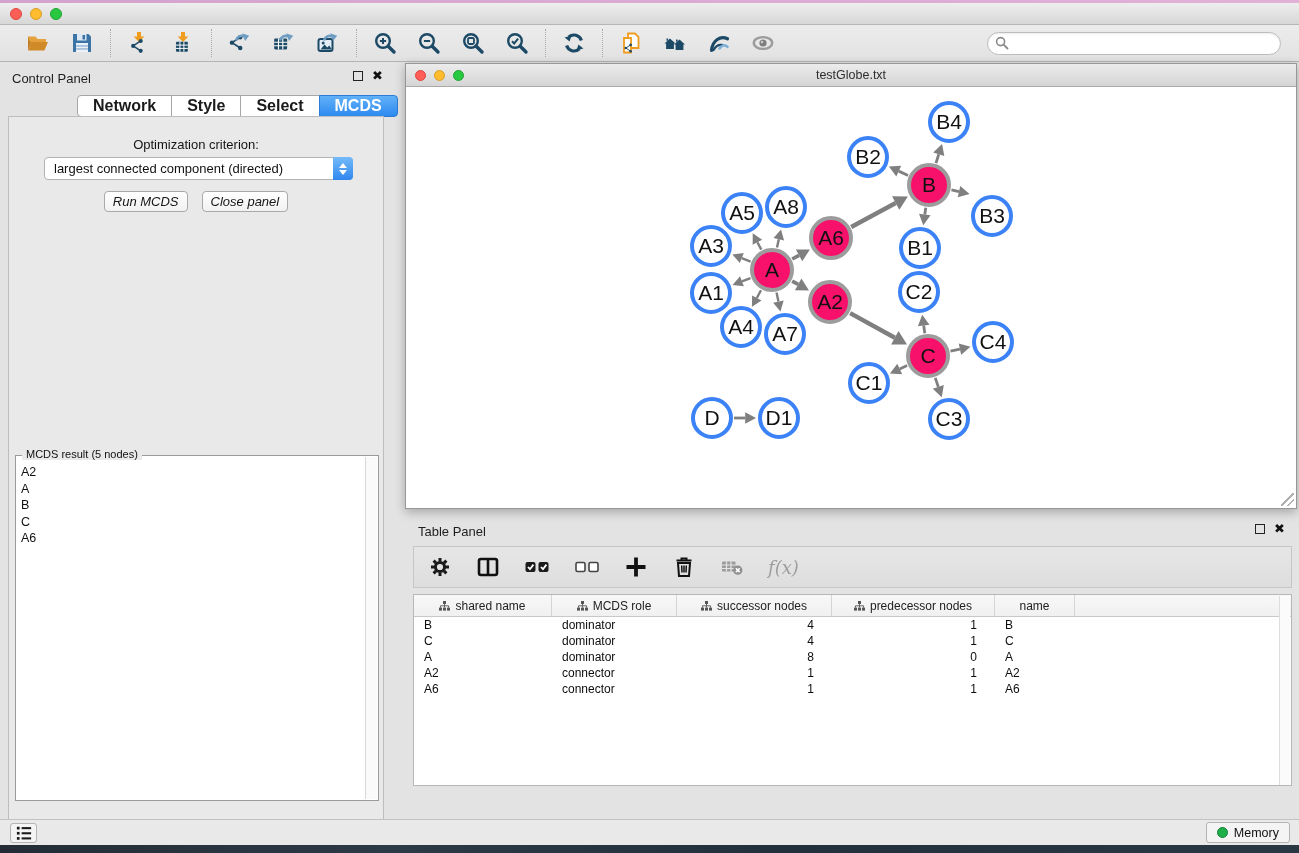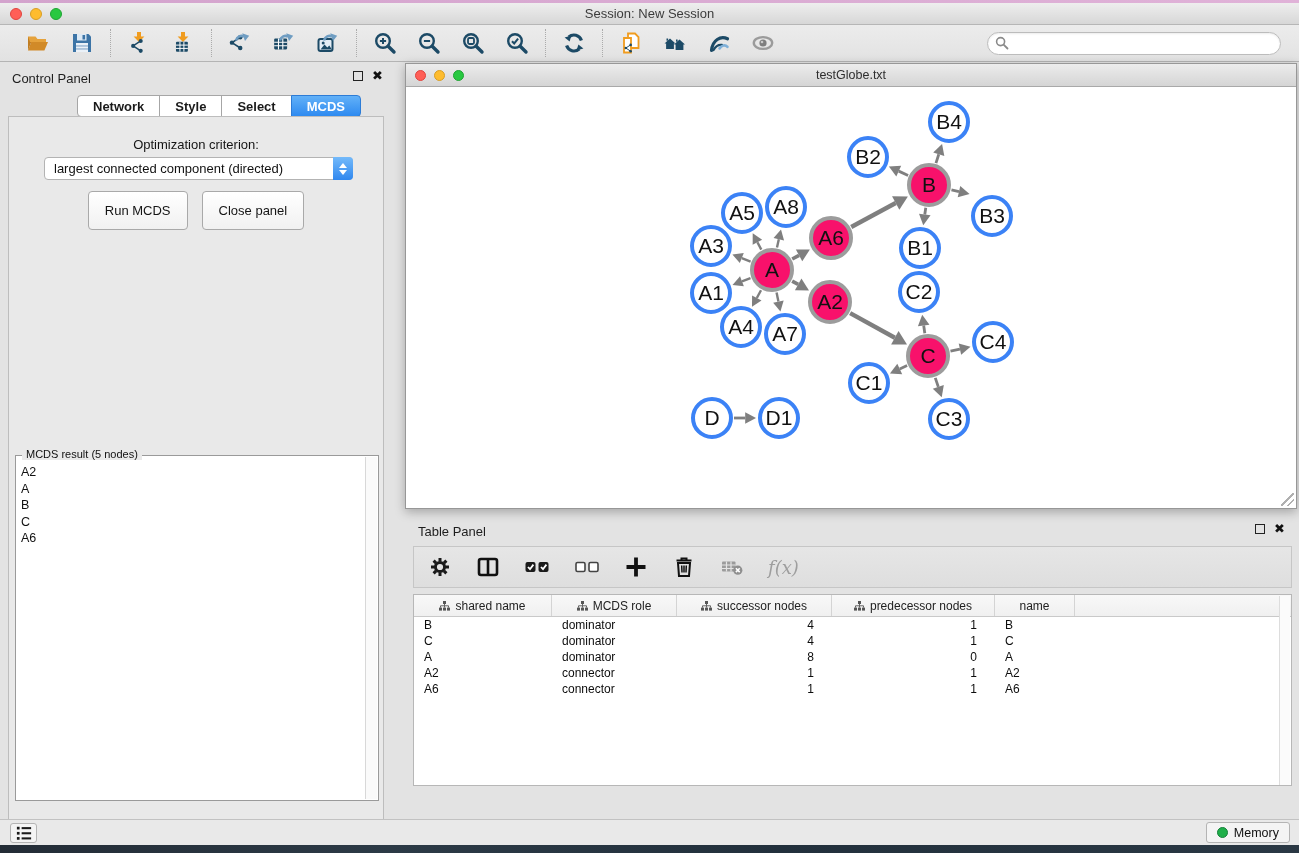--- a/index.html
+++ b/index.html
@@ -39,42 +39,42 @@
 
   
   .cp-header { position:absolute; left:0; top:6px; width:391px; height:22px; }
   .cp-title { position:absolute; left:12px; top:3px; font-size:13px; color:#1e1e1e; }
   .panel-icons { position:absolute; right:8px; top:3px; display:flex; gap:9px; align-items:center; }
   .float-icon { width:10px; height:10px; border:1.5px solid #222; background:transparent; }
   .close-icon { font-size:13px; font-weight:bold; color:#111; line-height:10px; }
 
   .cp-tabs { position:absolute; left:78px; top:33px; display:flex; }
   .cp-tab { height:22px; padding:0 15px; background:#fff; border:1px solid #a6a6a6;
-    margin-left:-1px; font-size:13px; font-weight:600; color:#1a1a1a;
+    margin-left:-1px; font-size:16px; font-weight:600; color:#1a1a1a;
     display:flex; align-items:center; }
   .cp-tab:first-child { border-radius:4px 0 0 4px; }
   .cp-tab:last-child { border-radius:0 4px 4px 0; }
   .cp-tab.active { background:linear-gradient(#62b1f8,#2e8af0); border-color:#2d7cd6; color:#fff; }
 
   .cp-body { position:absolute; left:8px; top:54px; width:376px; height:742px;
     background:#e9e9e9; border:1px solid #bdbdbd; }
   .opt-label { position:absolute; left:0; width:100%; top:20px; text-align:center;
     font-size:13px; color:#141414; }
   .dropdown { position:absolute; left:35px; top:40px; width:309px; height:23px;
     background:#fff; border:1px solid #b3b3b3; border-radius:4px; display:flex; align-items:center; }
   .dropdown .dd-text { flex:1; font-size:13px; color:#111; padding-left:9px; white-space:nowrap; }
   .dd-stepper { width:20px; height:23px; margin-right:-1px; border-radius:0 4px 4px 0;
     background:linear-gradient(#74bafa,#2f87ef); display:flex; flex-direction:column;
     align-items:center; justify-content:center; gap:2px; }
   .dd-up { width:0; height:0; border-left:4px solid transparent; border-right:4px solid transparent; border-bottom:5px solid #fff; }
   .dd-down { width:0; height:0; border-left:4px solid transparent; border-right:4px solid transparent; border-top:5px solid #fff; }
   .cp-buttons { position:absolute; left:0; top:74px; width:100%; display:flex; justify-content:center; gap:14px; }
-  .btn { height:39px; padding:0 16px; background:linear-gradient(#ffffff,#f1f1f1);
+  .btn { height:21px; padding:0 8px; background:linear-gradient(#ffffff,#f1f1f1);
     border:1px solid #a9a9a9; border-radius:4px; font-size:13px; color:#151515;
-    display:flex; align-items:center; }
+    display:flex; align-items:center;font-style:italic; }
 
   .result-box { position:absolute; left:6px; top:338px; width:364px; height:346px;
     border:1px solid #9a9a9a; background:#fff; }
   .result-legend { position:absolute; left:6px; top:-8px; background:#e9e9e9;
     padding:0 4px; font-size:11px; color:#111; }
   .result-list { position:absolute; left:2px; top:8px; right:14px; bottom:2px;
     font-size:12.5px; color:#111; line-height:16.5px; padding-left:3px; overflow:hidden; }
   .result-scroll { position:absolute; right:1px; top:1px; width:12px; bottom:1px;
     background:#fafafa; border-left:1px solid #d8d8d8; }
 
@@ -142,21 +142,20 @@
 <body>
 
 <div class="top-strip"></div>
 
 <div class="titlebar">
   <div class="lights">
     <span class="light red"></span>
     <span class="light yellow"></span>
     <span class="light green"></span>
   </div>
-  <span class="title">Session: New Session</span>
 </div>
 
 <div class="toolbar">
   <div id="tb-groups" style="display:flex;align-items:center;">
       <div class="tb-group">
         <div class="tb-btn">
           <svg viewBox="0 0 24 24" style="width:24px;height:24px">
             <title></title>
             <path d="M2 5.5h7.5l2 2.5H20v3.5H2z" fill="#e5a23c"></path>
             <path d="M2 19.5l3.2-8.5H22l-3.6 8.5z" fill="#d18a28"></path>

